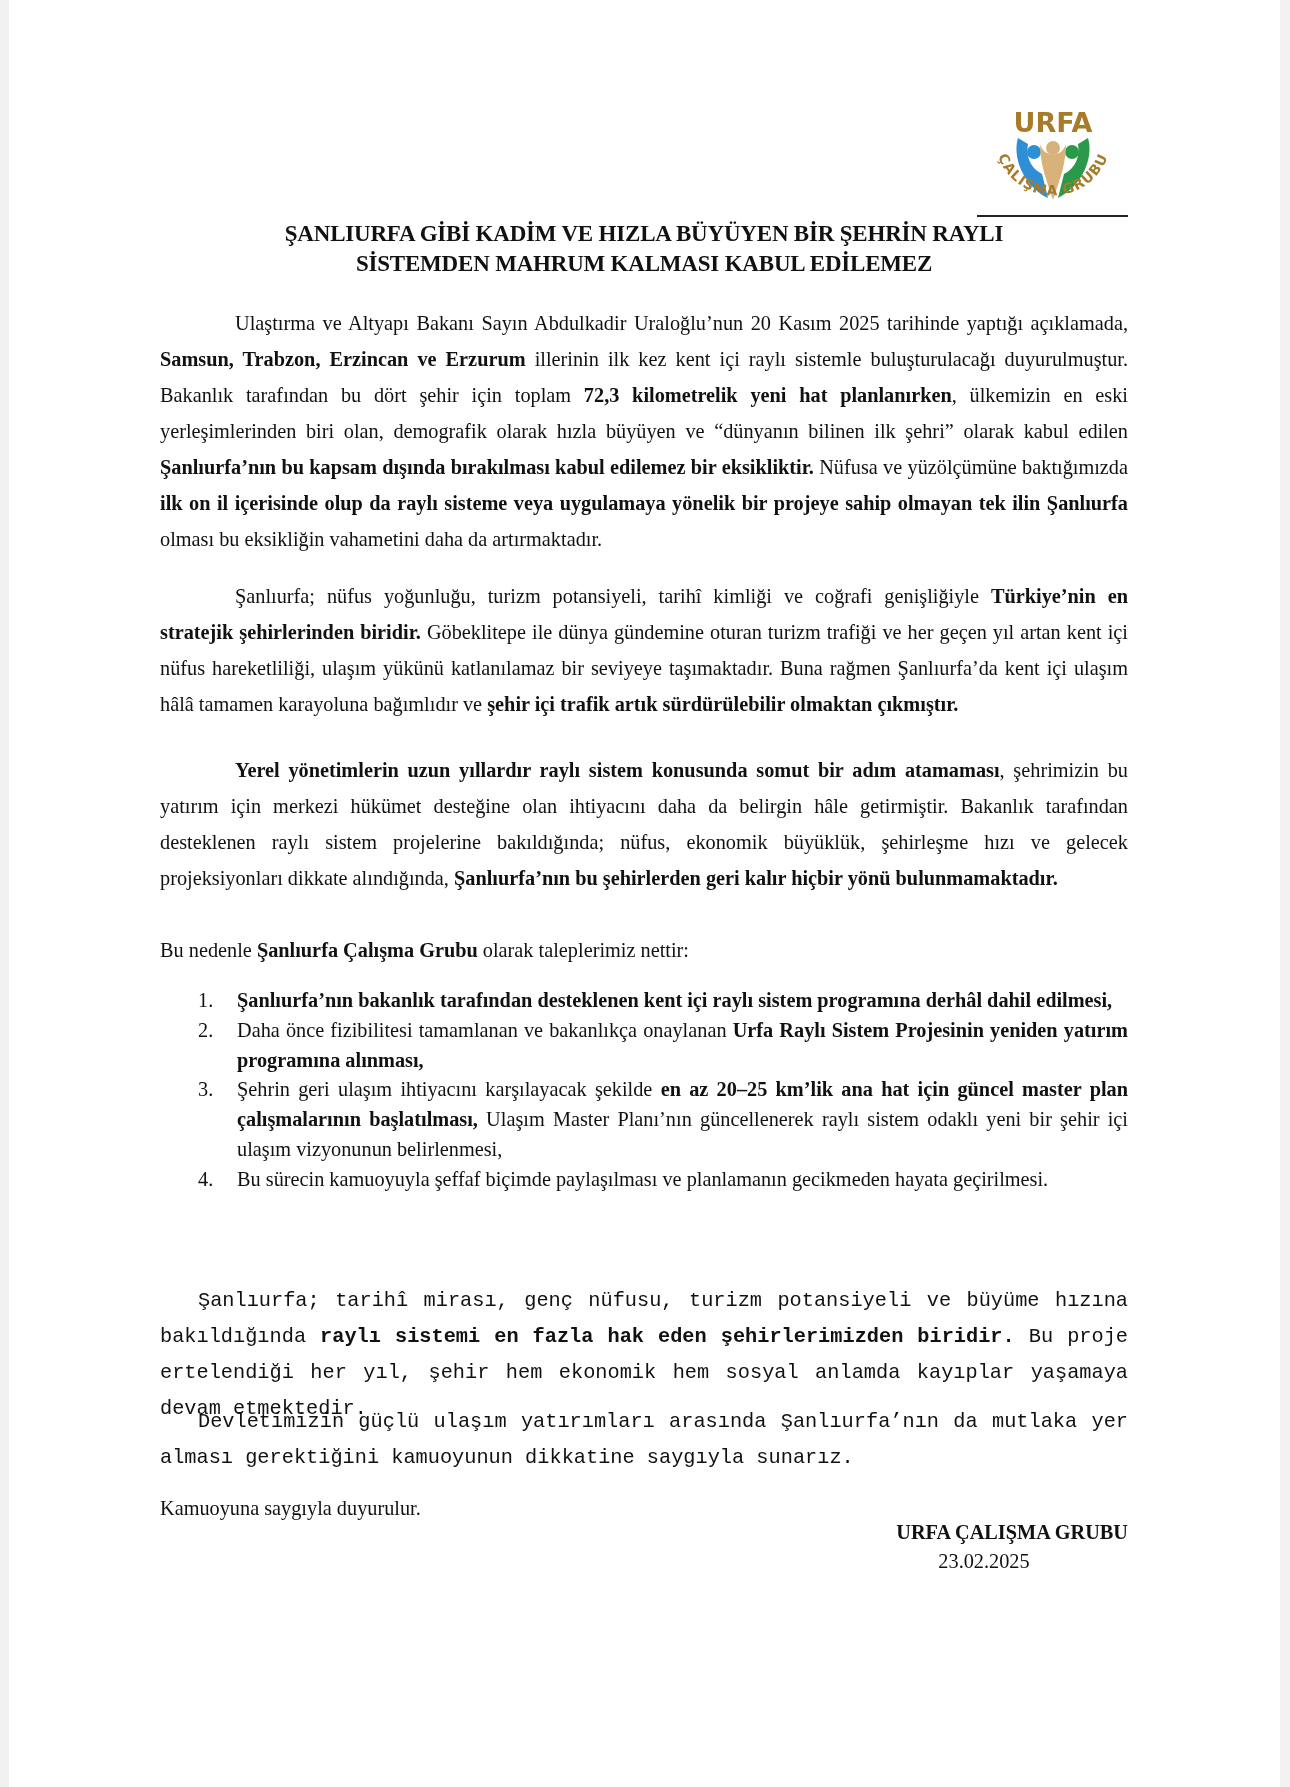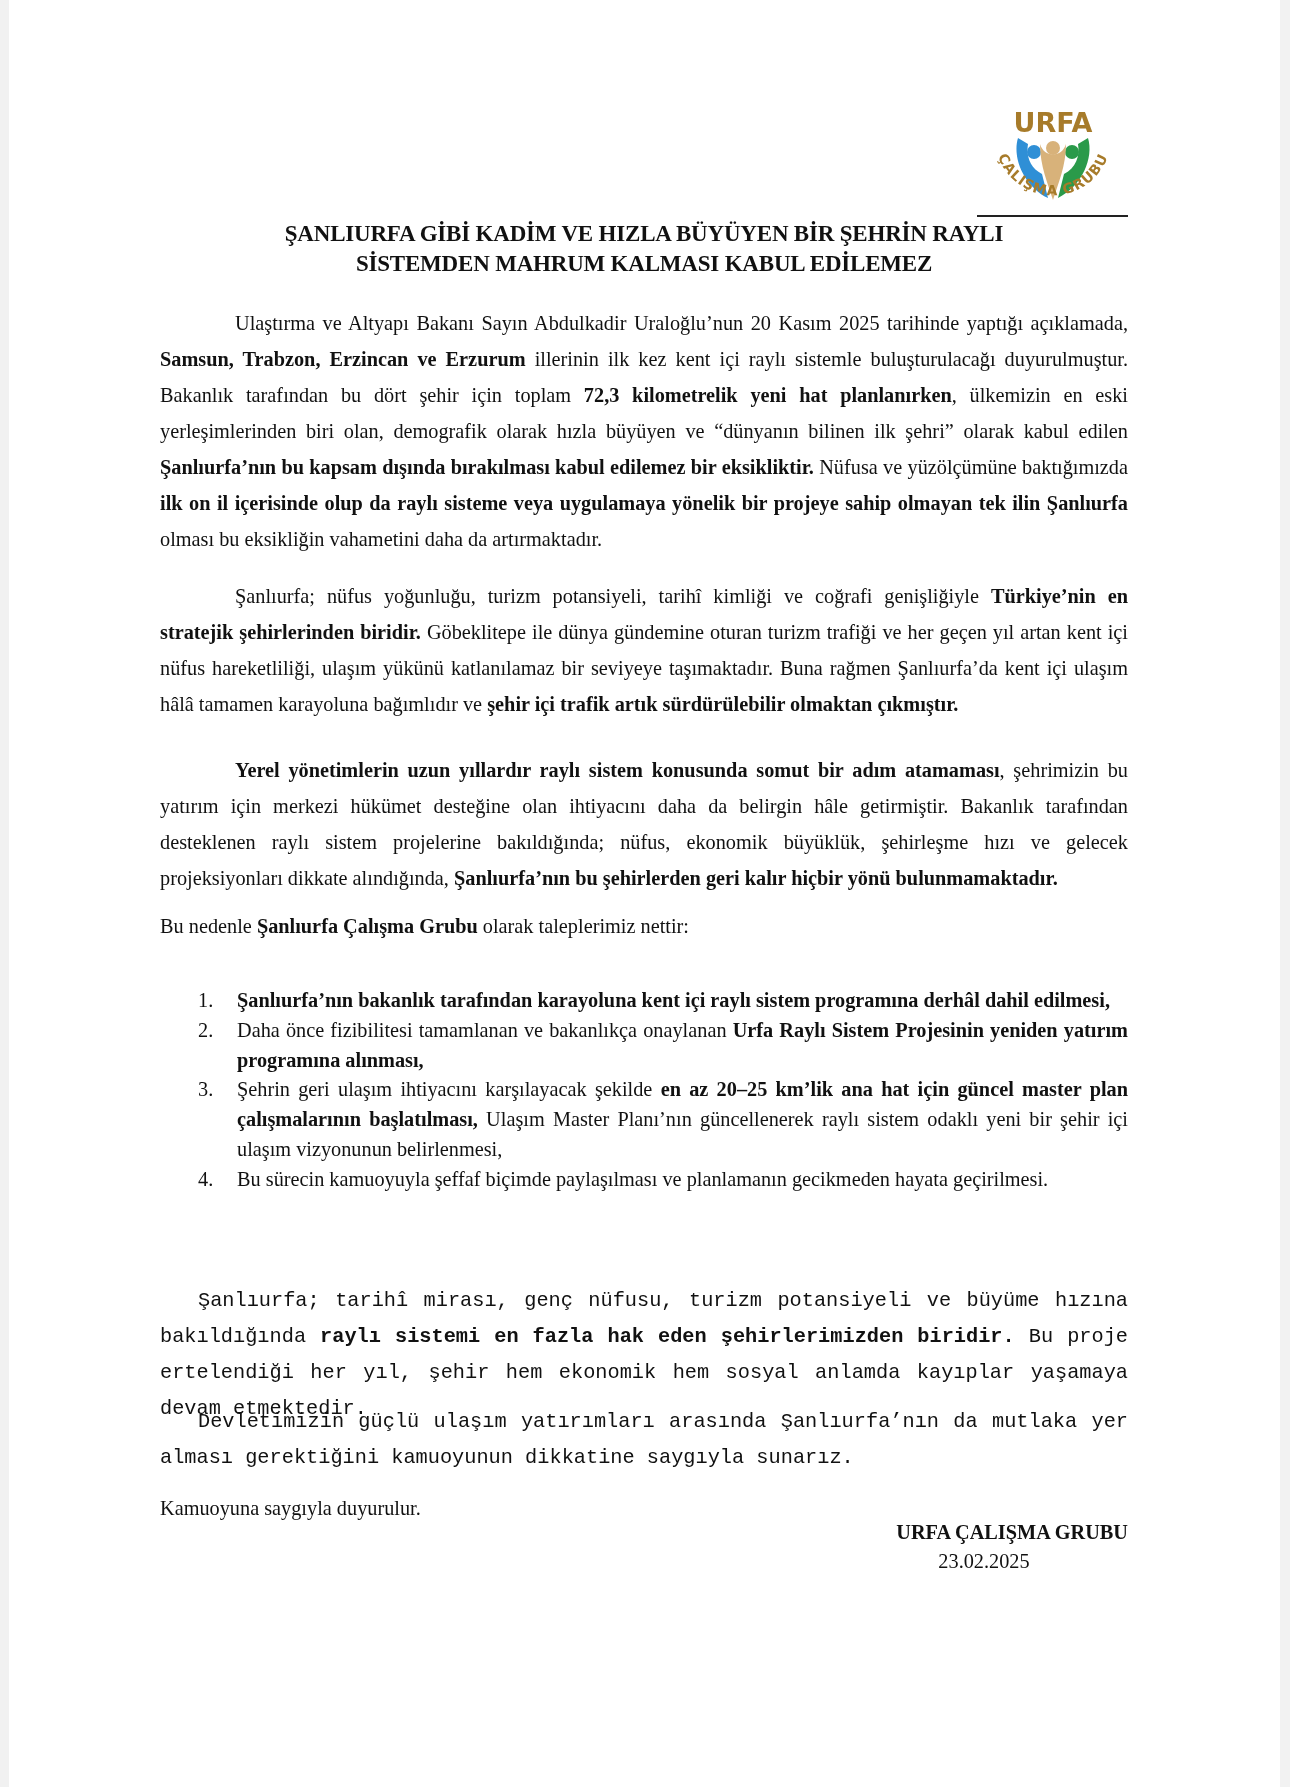--- a/index.html
+++ b/index.html
@@ -61,24 +61,24 @@
   <div>ŞANLIURFA GİBİ KADİM VE HIZLA BÜYÜYEN BİR ŞEHRİN RAYLI</div>
   <div>SİSTEMDEN MAHRUM KALMASI KABUL EDİLEMEZ</div>
 </div>
 
 <div class="body-text indent" style="top:305px;"><span>Ulaştırma ve Altyapı Bakanı Sayın Abdulkadir Uraloğlu’nun 20 Kasım 2025 tarihinde yaptığı açıklamada, </span><b>Samsun, Trabzon, Erzincan ve Erzurum</b><span> illerinin ilk kez kent içi raylı sistemle buluşturulacağı duyurulmuştur. Bakanlık tarafından bu dört şehir için toplam </span><b>72,3 kilometrelik yeni hat planlanırken</b><span>, ülkemizin en eski yerleşimlerinden biri olan, demografik olarak hızla büyüyen ve “dünyanın bilinen ilk şehri” olarak kabul edilen </span><b>Şanlıurfa’nın bu kapsam dışında bırakılması kabul edilemez bir eksikliktir.</b><span> Nüfusa ve yüzölçümüne baktığımızda </span><b>ilk on il içerisinde olup da raylı sisteme veya uygulamaya yönelik bir projeye sahip olmayan tek ilin Şanlıurfa</b><span> olması bu eksikliğin vahametini daha da artırmaktadır.</span></div>
 
 <div class="body-text indent" style="top:578px;"><span>Şanlıurfa; nüfus yoğunluğu, turizm potansiyeli, tarihî kimliği ve coğrafi genişliğiyle </span><b>Türkiye’nin en stratejik şehirlerinden biridir.</b><span> Göbeklitepe ile dünya gündemine oturan turizm trafiği ve her geçen yıl artan kent içi nüfus hareketliliği, ulaşım yükünü katlanılamaz bir seviyeye taşımaktadır. Buna rağmen Şanlıurfa’da kent içi ulaşım hâlâ tamamen karayoluna bağımlıdır ve </span><b>şehir içi trafik artık sürdürülebilir olmaktan çıkmıştır.</b></div>
 
 <div class="body-text indent" style="top:752px;"><b>Yerel yönetimlerin uzun yıllardır raylı sistem konusunda somut bir adım atamaması</b><span>, şehrimizin bu yatırım için merkezi hükümet desteğine olan ihtiyacını daha da belirgin hâle getirmiştir. Bakanlık tarafından desteklenen raylı sistem projelerine bakıldığında; nüfus, ekonomik büyüklük, şehirleşme hızı ve gelecek projeksiyonları dikkate alındığında, </span><b>Şanlıurfa’nın bu şehirlerden geri kalır hiçbir yönü bulunmamaktadır.</b></div>
 
-<div class="body-text" style="top:908px;"><span>Bu nedenle </span><b>Şanlıurfa Çalışma Grubu</b><span> olarak taleplerimiz nettir:</span></div>
+<div class="body-text" style="top:932px;"><span>Bu nedenle </span><b>Şanlıurfa Çalışma Grubu</b><span> olarak taleplerimiz nettir:</span></div>
 
 <ol class="list">
-  <li><span class="num">1.</span><span></span><b>Şanlıurfa’nın bakanlık tarafından karayoluna kent içi raylı sistem programına derhâl dahil edilmesi,</b><span></span></li>
+  <li><span class="num">1.</span><span></span><b>Şanlıurfa’nın bakanlık tarafından desteklenen kent içi raylı sistem programına derhâl dahil edilmesi,</b><span></span></li>
   <li><span class="num">2.</span><span>Daha önce fizibilitesi tamamlanan ve bakanlıkça onaylanan </span><b>Urfa Raylı Sistem Projesinin yeniden yatırım programına alınması,</b><span></span></li>
   <li><span class="num">3.</span><span>Şehrin geri ulaşım ihtiyacını karşılayacak şekilde </span><b>en az 20–25 km’lik ana hat için güncel master plan çalışmalarının başlatılması,</b><span> Ulaşım Master Planı’nın güncellenerek raylı sistem odaklı yeni bir şehir içi ulaşım vizyonunun belirlenmesi,</span></li>
   <li><span class="num">4.</span><span>Bu sürecin kamuoyuyla şeffaf biçimde paylaşılması ve planlamanın gecikmeden hayata geçirilmesi.</span><b></b><span></span></li>
 </ol>
 
 <div class="body-text indent-small" style="top:1283px;"><span>Şanlıurfa; tarihî mirası, genç nüfusu, turizm potansiyeli ve büyüme hızına bakıldığında </span><b>raylı sistemi en fazla hak eden şehirlerimizden biridir.</b><span> Bu proje ertelendiği her yıl, şehir hem ekonomik hem sosyal anlamda kayıplar yaşamaya devam etmektedir.</span></div>
 
 <div class="body-text indent-small" style="top:1404px;"><span>Devletimizin güçlü ulaşım yatırımları arasında Şanlıurfa’nın da mutlaka yer alması gerektiğini kamuoyunun dikkatine saygıyla sunarız.</span></div>
 
 <div class="body-text" style="top:1490px;"><span>Kamuoyuna saygıyla duyurulur.</span></div>

